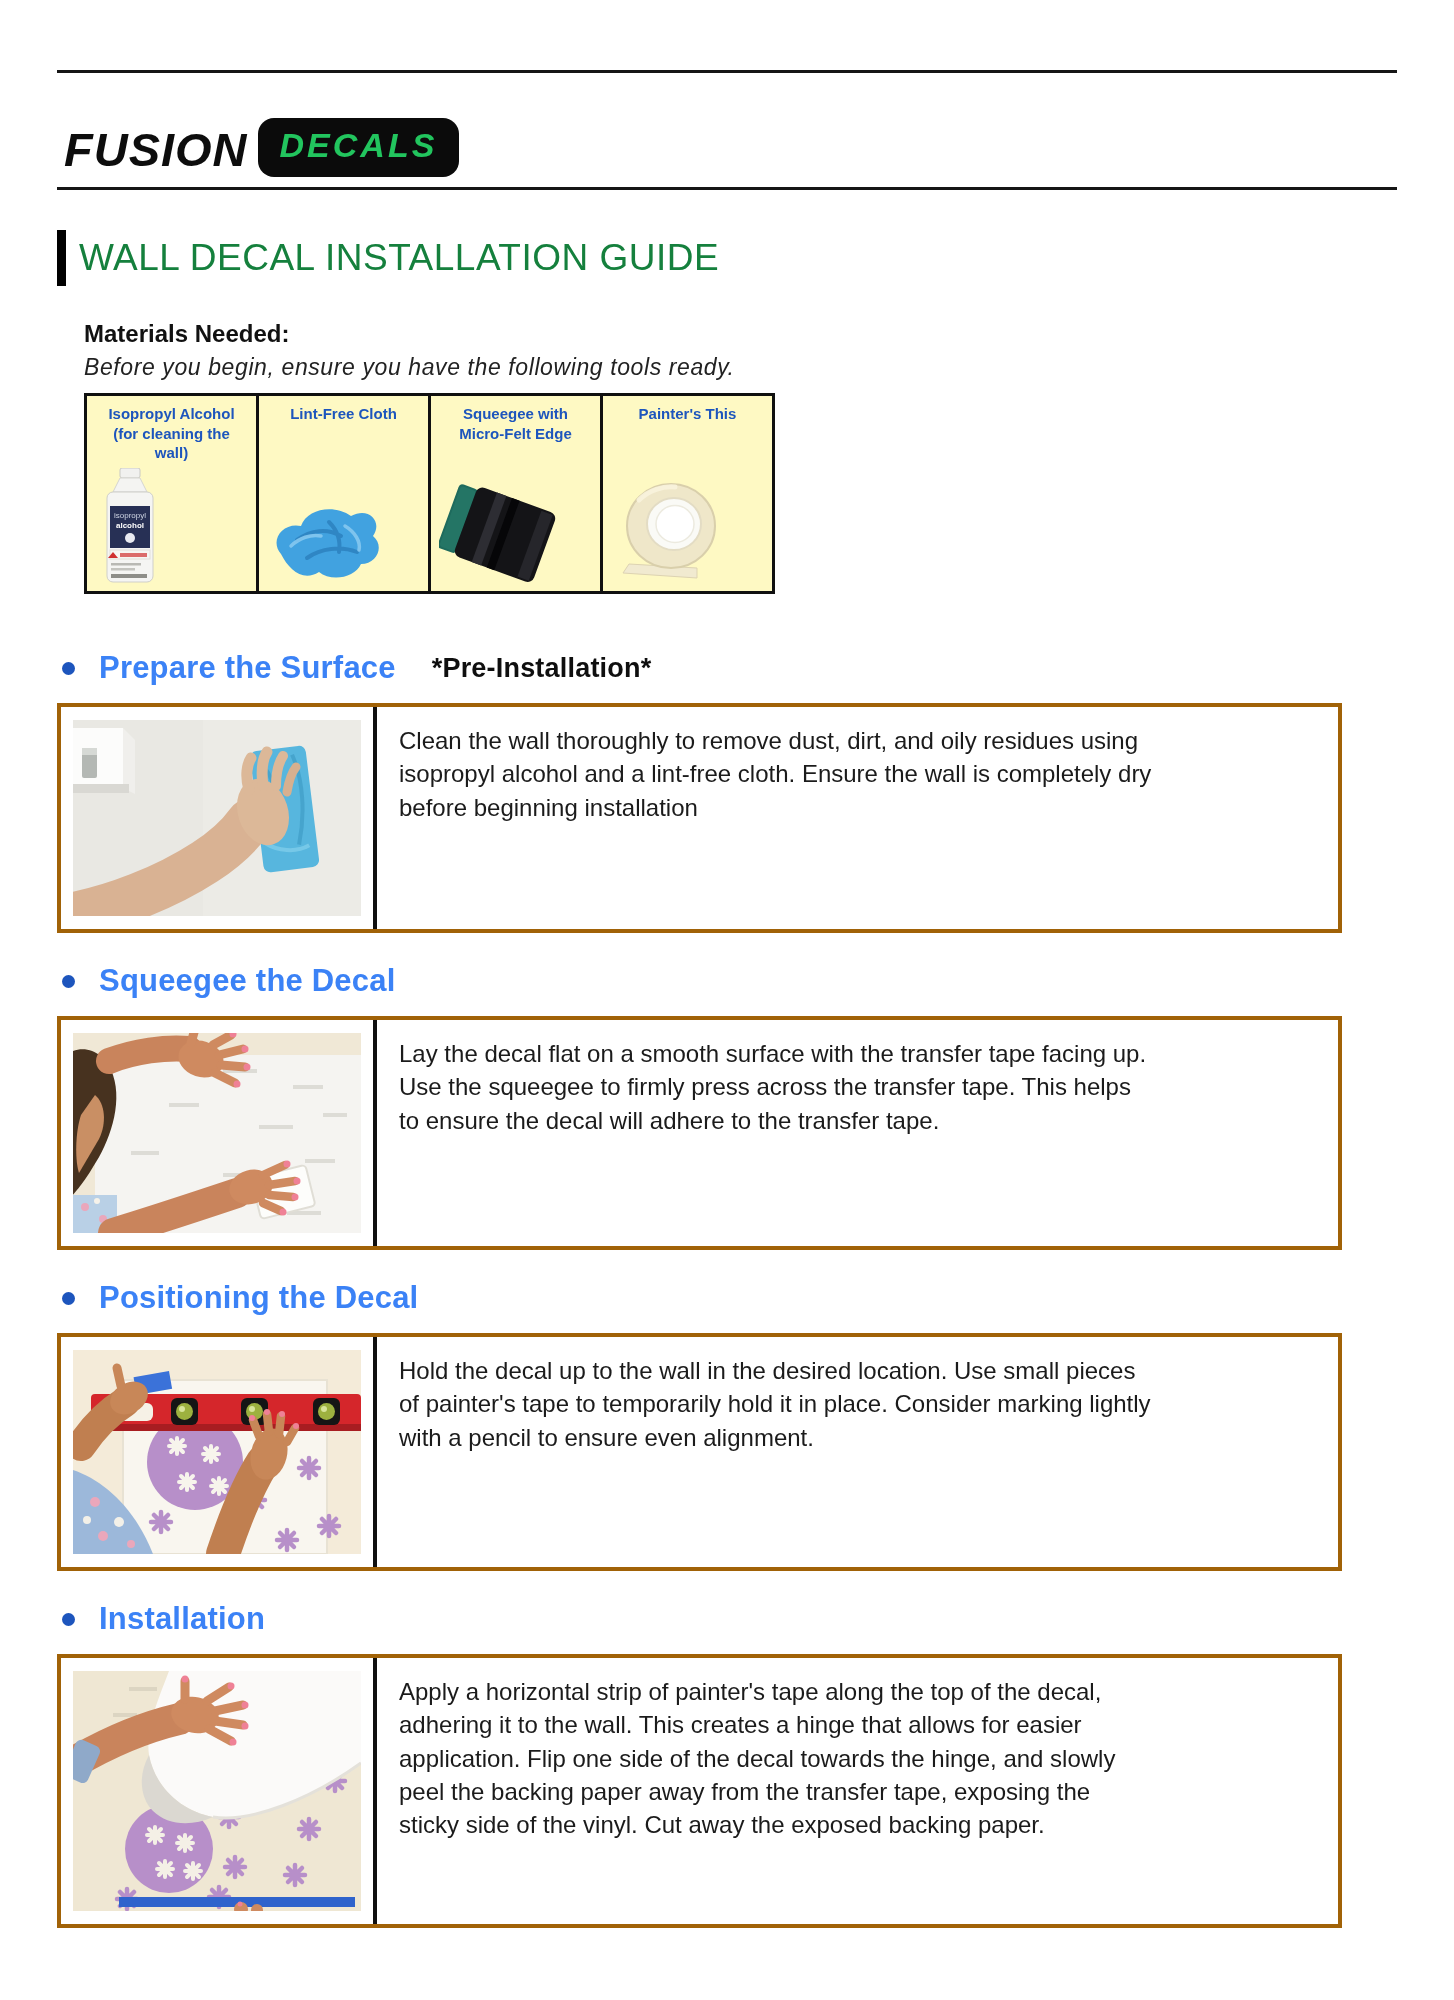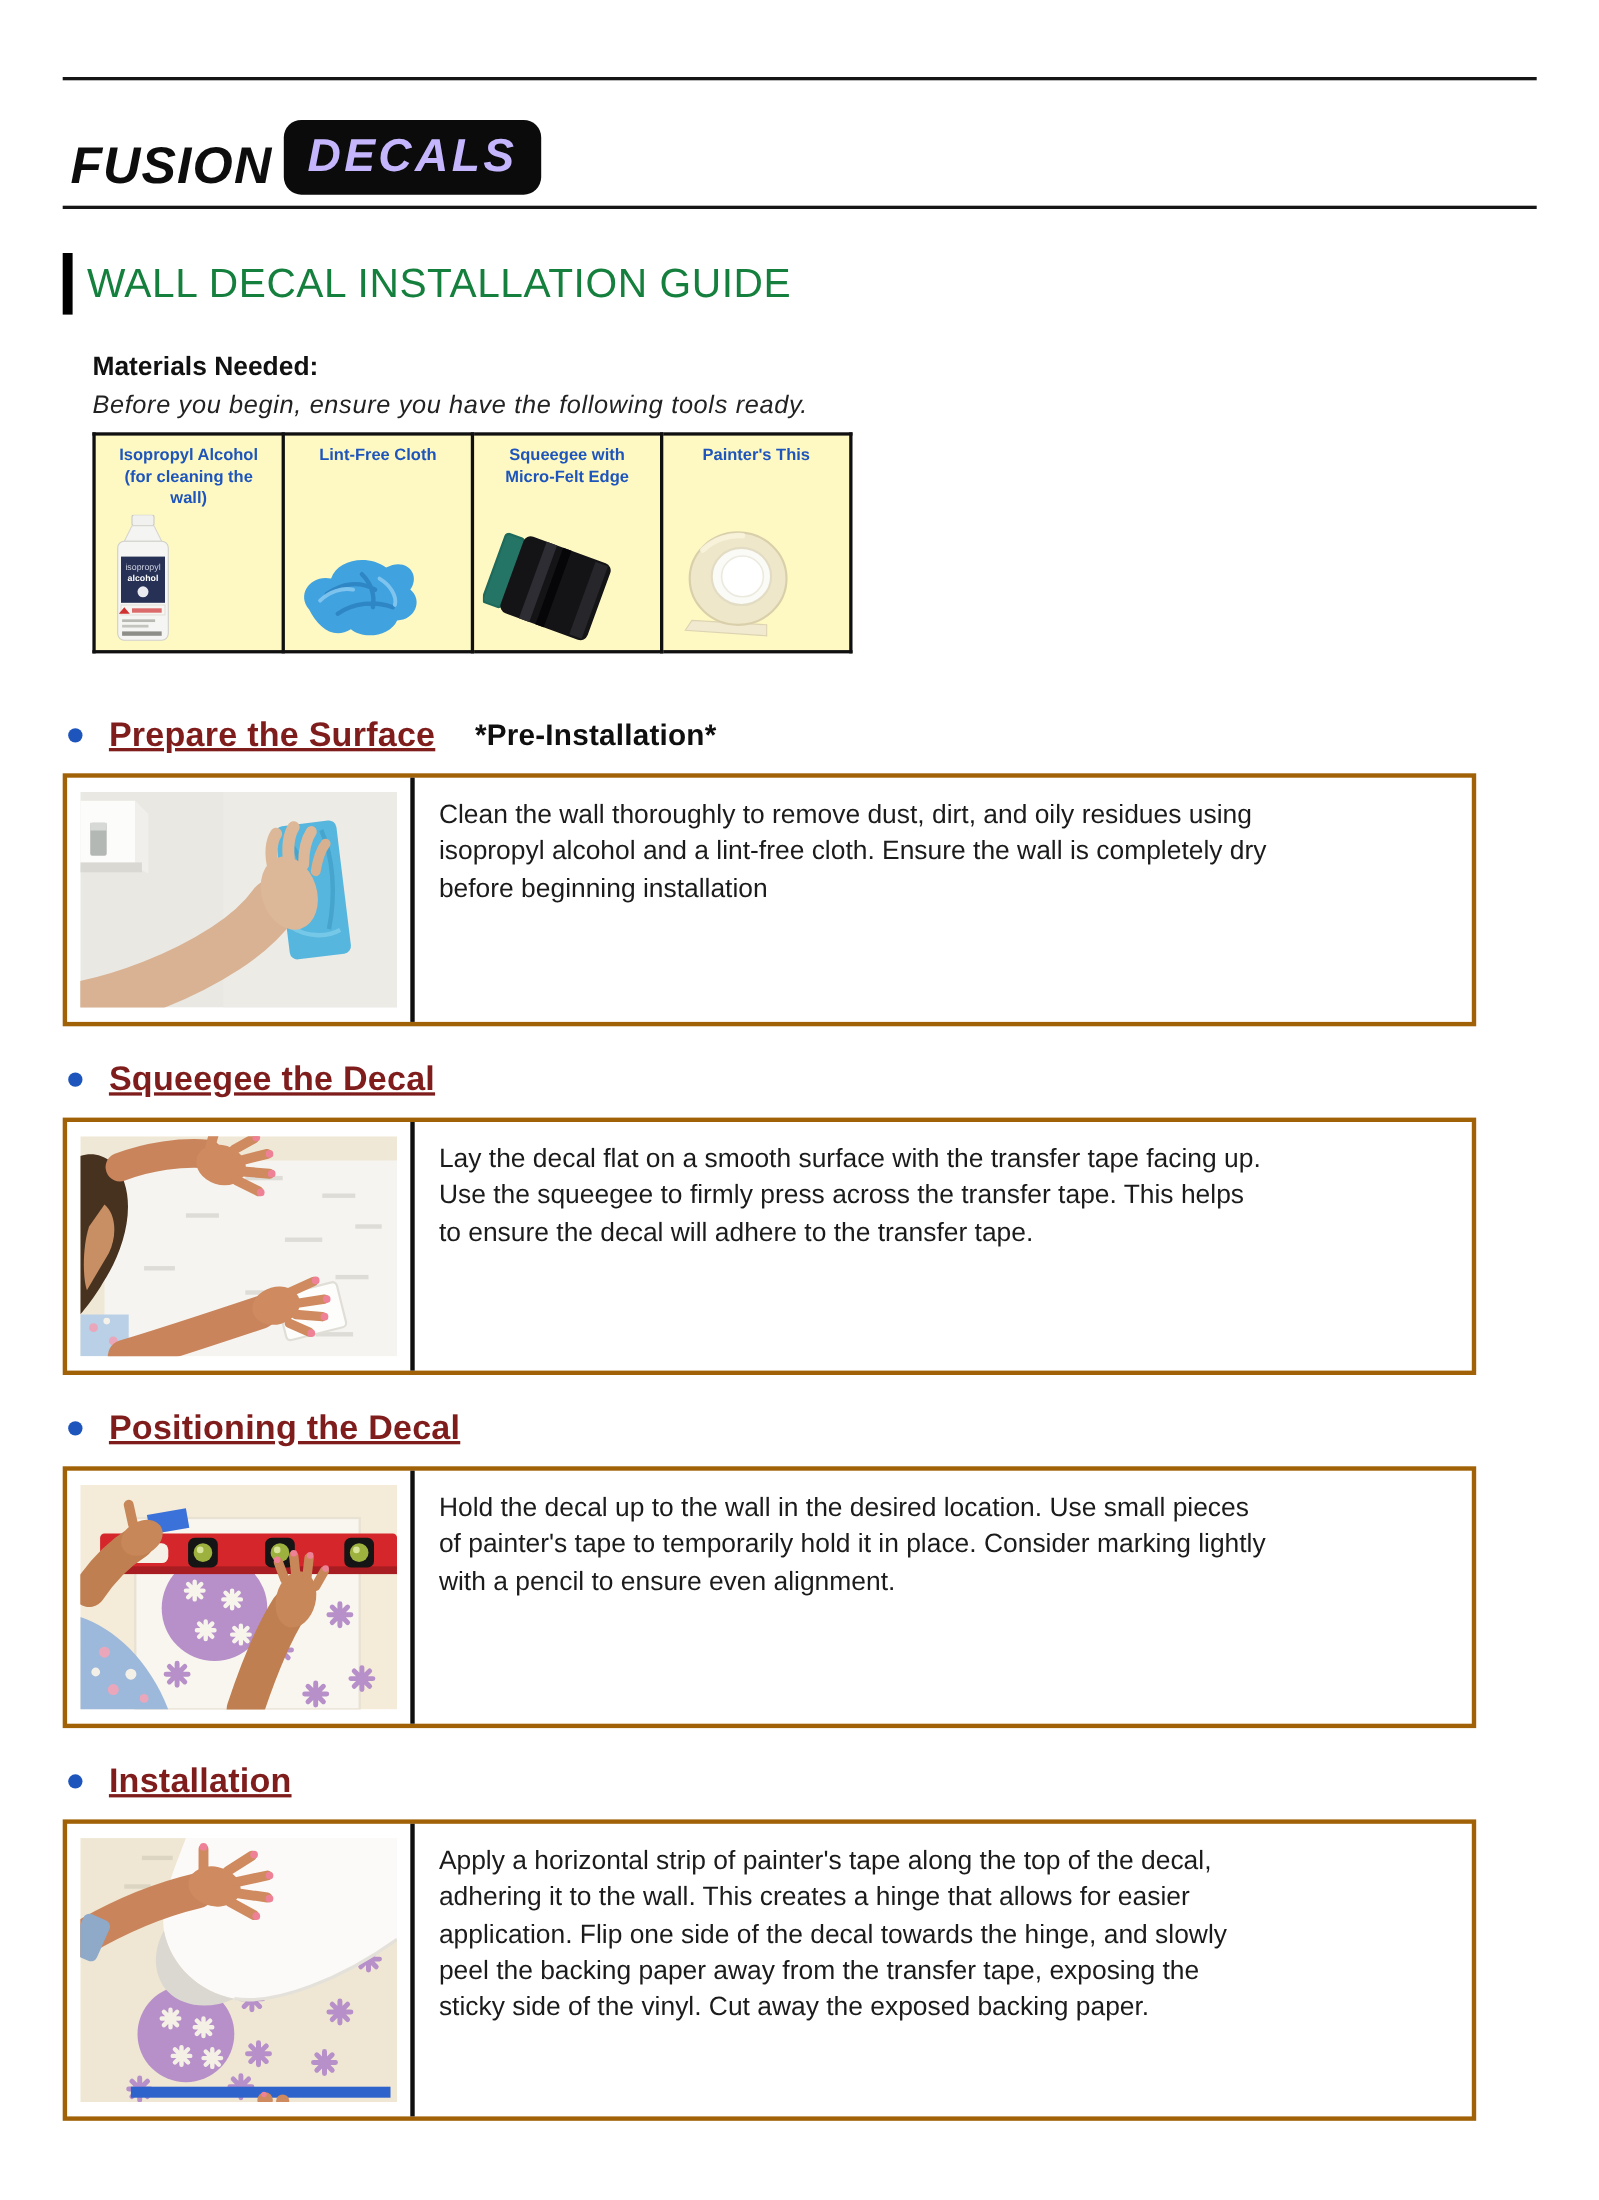--- a/index.html
+++ b/index.html
@@ -24,22 +24,22 @@
   .brand-badge {
     position: relative; background: #0b0b0b; border-radius: 16px;
     padding: 8px 22px 12px 22px; display: inline-block;
   }
   .brand-badge .fold {
     position: absolute; left: 22px; bottom: -32px; width: 118px; height: 46px;
     background: #9a9a9a; z-index: -1;
     clip-path: polygon(0 0, 100% 0, 52% 100%, 0 28%);
   }
   .brand-second {
-    font-style: italic; font-weight: 900; font-size: 42px; letter-spacing: 3px;
-    color: #c4b5fd;
+    font-style: italic; font-weight: 900; font-size: 34px; letter-spacing: 3px;
+    color: #22c55e;
   }
 
   
   .title-row { display: flex; align-items: center; margin: 40px 0 0 57px; }
   .title-bar { width: 9px; height: 56px; background: #000; margin-right: 13px; }
   .page-title { color: #15803d; font-size: 37px; font-weight: 400; letter-spacing: 0.5px; }
 
   
   .materials { margin-left: 84px; }
   .mat-label { margin-top: 34px; font-size: 24px; font-weight: 700; color: #111; }
@@ -52,21 +52,21 @@
   .mat-name {
     color: #1d55bd; font-weight: 700; font-size: 15px; line-height: 1.3;
     text-align: center; min-height: 62px;
   }
   .mat-img { height: 118px; display: flex; align-items: flex-end; justify-content: flex-start; }
 
   
   .section-head { display: flex; align-items: center; margin: 30px 0 17px 62px; }
   .section-head.first { margin-top: 56px; }
   .bullet-dot { width: 13px; height: 13px; border-radius: 50%; background: #1d55bd; margin-right: 24px; flex: none; }
-  .section-title { color: #7f1d1d; font-size: 31px; font-weight: 800; letter-spacing: 0.2px; text-decoration: underline; }
+  .section-title { color: #3b82f6; font-size: 31px; font-weight: 800; letter-spacing: 0.2px; }
   .section-note { color: #0f0f0f; font-size: 27px; font-weight: 800; margin-left: 36px; letter-spacing: 0.2px; }
 
   .row-box { margin: 0 112px 0 57px; border: 4px solid #a16207; display: flex; background: #fff; }
   .row-img-cell {
     width: 316px; min-width: 316px; border-right: 4px solid #101010;
     padding: 13px 12px; display: flex; align-items: center; justify-content: center;
   }
   .row-img-cell svg { display: block; }
   .row-text {
     padding: 17px 24px 17px 22px; font-size: 24px; line-height: 1.39;

